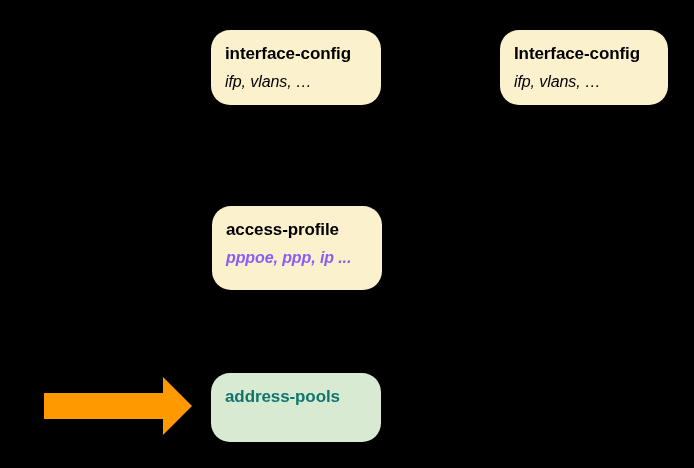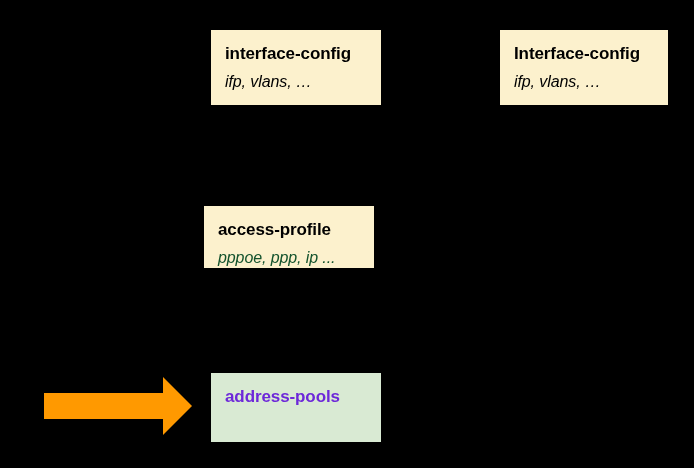--- a/index.html
+++ b/index.html
@@ -12,21 +12,21 @@
     position: relative;
     width: 694px;
     height: 468px;
     background: #000000;
     overflow: hidden;
     font-family: "Liberation Sans", sans-serif;
   }
   .node {
     position: absolute;
     box-sizing: border-box;
-    border-radius: 0;
+    border-radius: 19px;
     padding: 13px 0 0 14px;
     overflow: hidden;
   }
   .node .title {
     display: block;
     font-family: "Liberation Sans", sans-serif;
     font-weight: bold;
     font-size: 17px;
     line-height: 21px;
     color: #000000;
@@ -46,21 +46,21 @@
     margin-top: 8px;
   }
   
   #node-interface-config-left {
     left: 211px; top: 30px; width: 170px; height: 75px;
   }
   #node-interface-config-right {
     left: 500px; top: 30px; width: 168px; height: 75px;
   }
   #node-access-profile {
-    left: 204px; top: 206px; width: 170px; height: 62px;
+    left: 212px; top: 206px; width: 170px; height: 84px;
   }
   #node-address-pools {
     left: 211px; top: 373px; width: 170px; height: 69px;
   }
   #arrow-highlight {
     position: absolute;
     left: 44px;
     top: 377px;
     width: 148px;
     height: 58px;
@@ -81,25 +81,25 @@
     <span class="subtitle" style="color: rgb(0, 0, 0);">ifp, vlans, …</span>
   </div>
 
   <div class="node" id="node-interface-config-right" style="background: rgb(252, 241, 205);">
     <span class="title" style="color: rgb(0, 0, 0);">Interface-config</span>
     <span class="subtitle" style="color: rgb(0, 0, 0);">ifp, vlans, …</span>
   </div>
 
   <div class="node" id="node-access-profile" style="background: rgb(252, 241, 205);">
     <span class="title" style="color: rgb(0, 0, 0);">access-profile</span>
-    <span class="subtitle" style="color: #14532d;">pppoe, ppp, ip ...</span>
+    <span class="subtitle" style="color: #8b5cf6; font-weight: bold;">pppoe, ppp, ip ...</span>
   </div>
 
   <div class="node" id="node-address-pools" style="background: rgb(217, 234, 211);">
-    <span class="title" style="color: #6d28d9;">address-pools</span>
+    <span class="title" style="color: #0f766e;">address-pools</span>
   </div>
 
   <div id="arrow-highlight">
     <svg viewBox="0 0 148 58" xmlns="http://www.w3.org/2000/svg">
       <polygon points="0,16 119,16 119,0 148,29 119,58 119,42 0,42" fill="#ff9900"></polygon>
     </svg>
   </div>
 
 </div>
 

